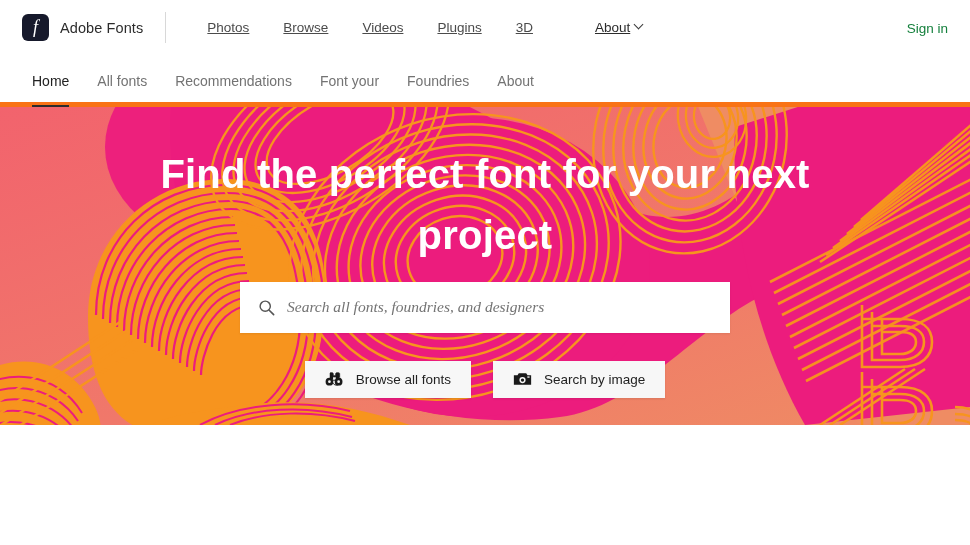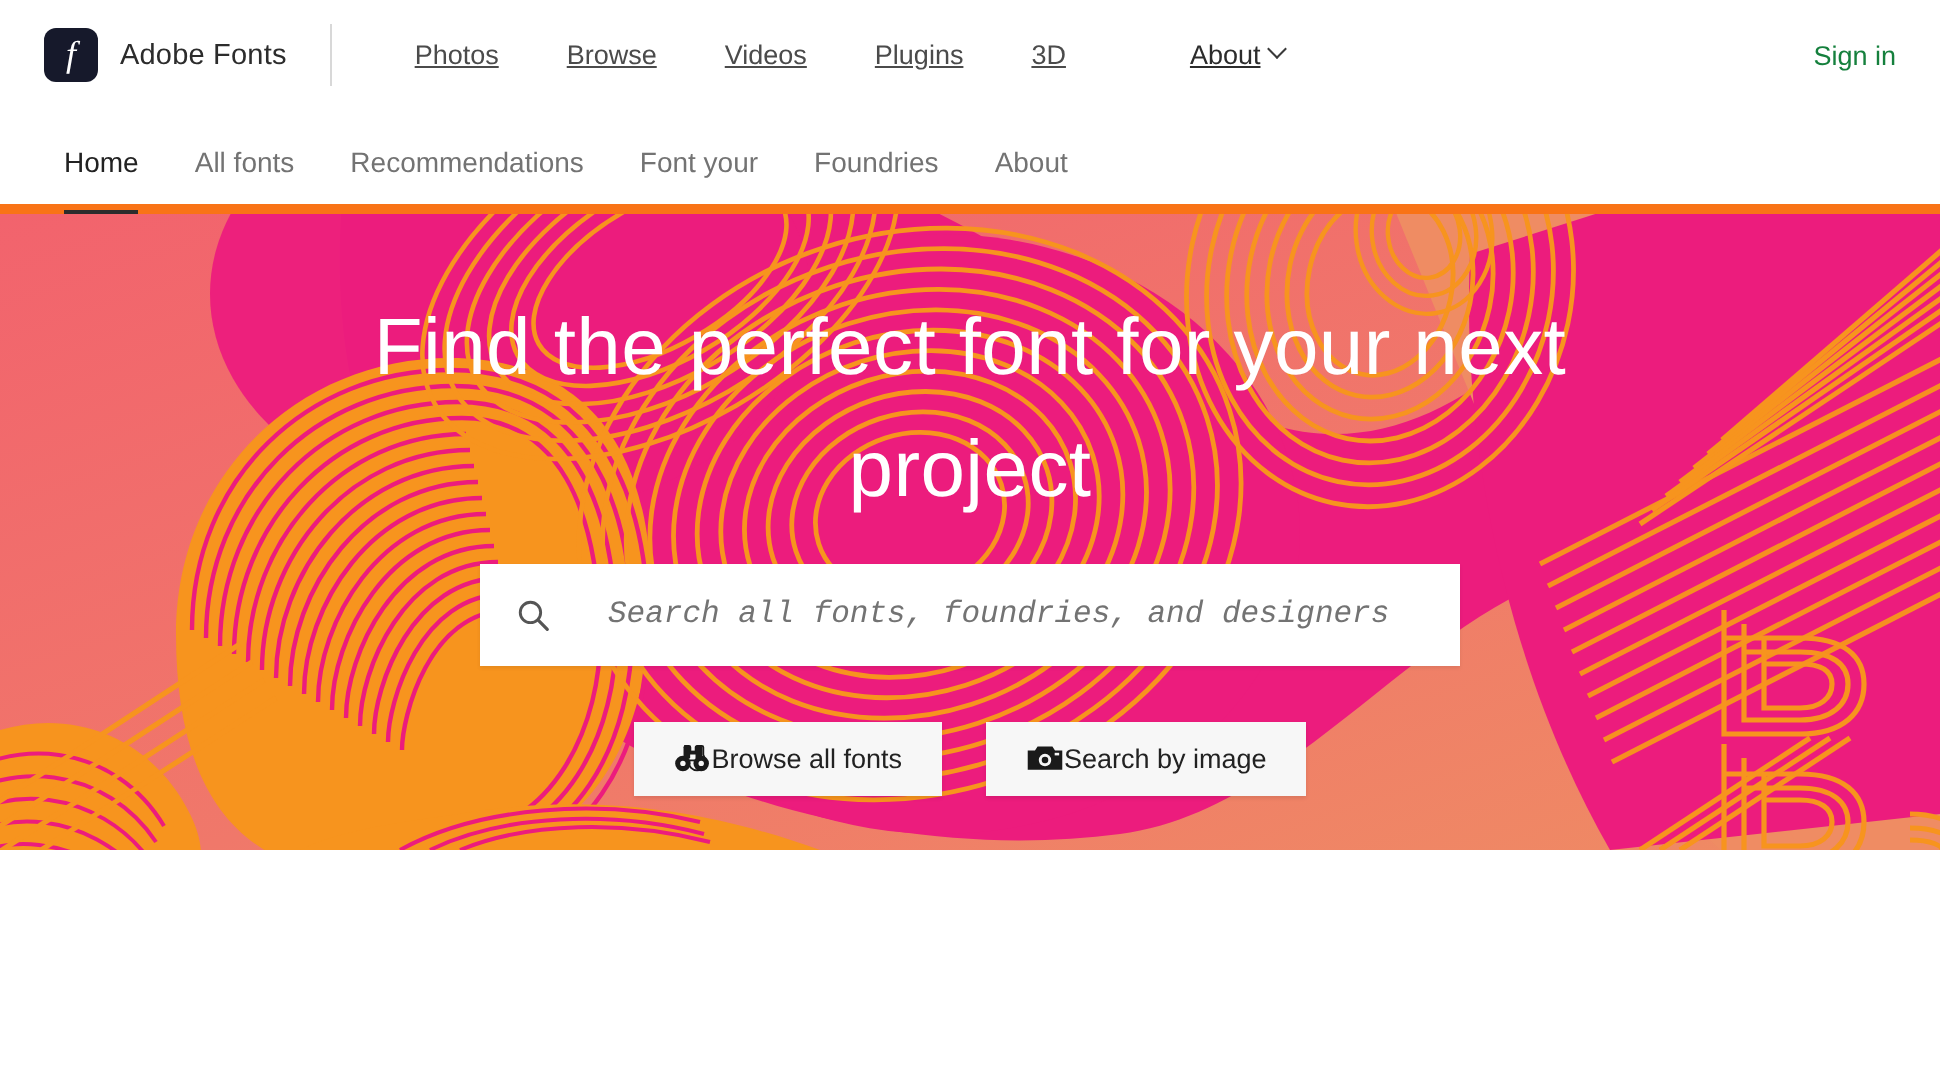--- a/index.html
+++ b/index.html
@@ -155,21 +155,21 @@
     display: flex;
     flex-direction: column;
     align-items: center;
   }
   .hero-title {
     margin-top: 37px;
     width: 660px;
     text-align: center;
     color: #ffffff;
     font-size: 40px;
-    font-weight: 400;
+    font-weight: 700;
     line-height: 1.52;
     letter-spacing: 0.2px;
     text-shadow: 0 0 1px rgba(0,0,0,0.04);
   }
   .search-wrap {
     margin-top: 16px;
     width: 490px;
     height: 51px;
     background: #ffffff;
     display: flex;
@@ -180,45 +180,44 @@
   .search-icon {
     flex: 0 0 auto;
     margin-right: 12px;
     display: flex;
     align-items: center;
   }
   .search-input {
     flex: 1;
     border: none;
     outline: none;
-    font-family: Liberation Mono, monospace;
+    font-family: Liberation Serif, serif;
     font-style: italic;
     font-size: 15.5px;
     color: #6b6b6b;
     background: transparent;
-    margin-left: 17px;
   }
   .search-input::placeholder {
     color: #737373;
     font-style: italic;
     opacity: 1;
   }
   .hero-buttons {
     margin-top: 28px;
     display: flex;
     gap: 22px;
   }
   .hero-btn {
     background: #f7f7f7;
     border: none;
     height: 37px;
     padding: 0 20px;
     display: flex;
     align-items: center;
-    gap: 0;
+    gap: 12px;
     cursor: pointer;
     font-family: "Liberation Sans", sans-serif;
     font-size: 13.5px;
     color: #222222;
     box-shadow: 0 1px 2px rgba(0,0,0,0.10);
   }
   .hero-btn .bicon { display: flex; align-items: center; }
 
   .below-hero { width: 970px; height: 120px; background: #ffffff; }
 </style>

